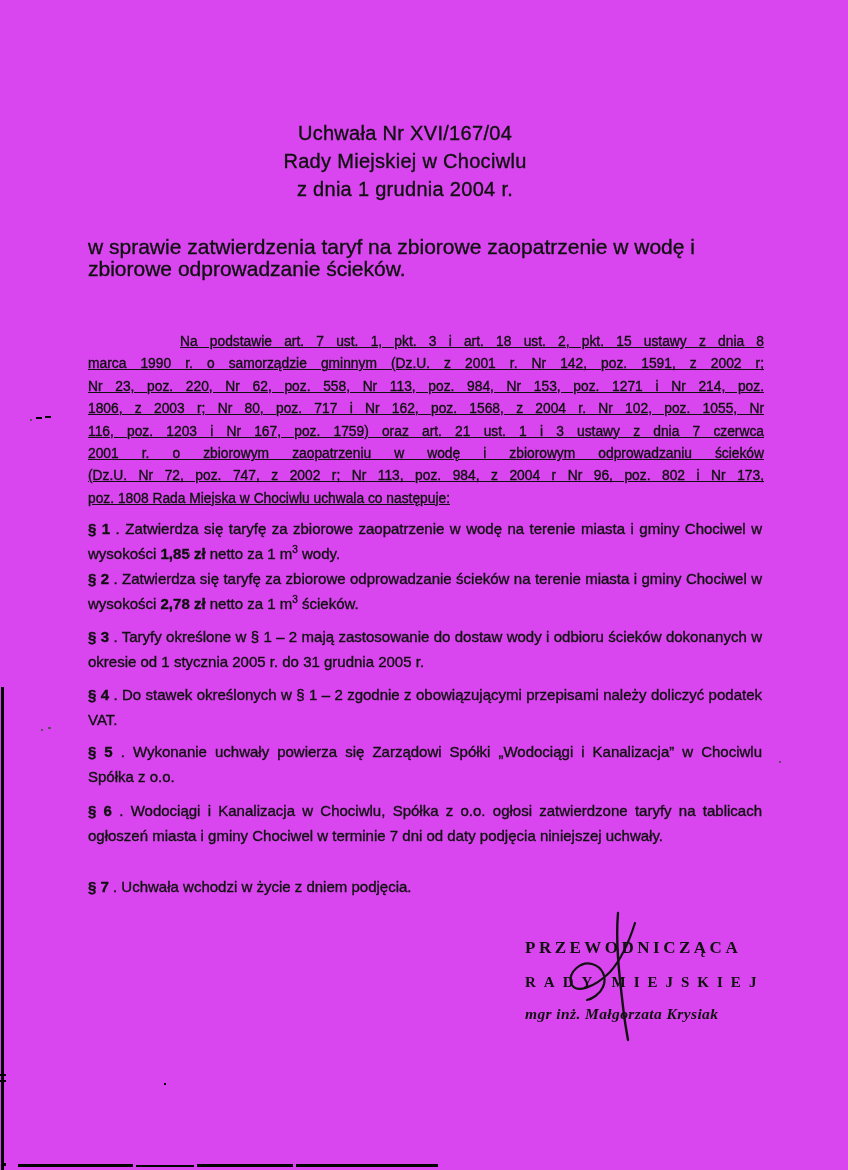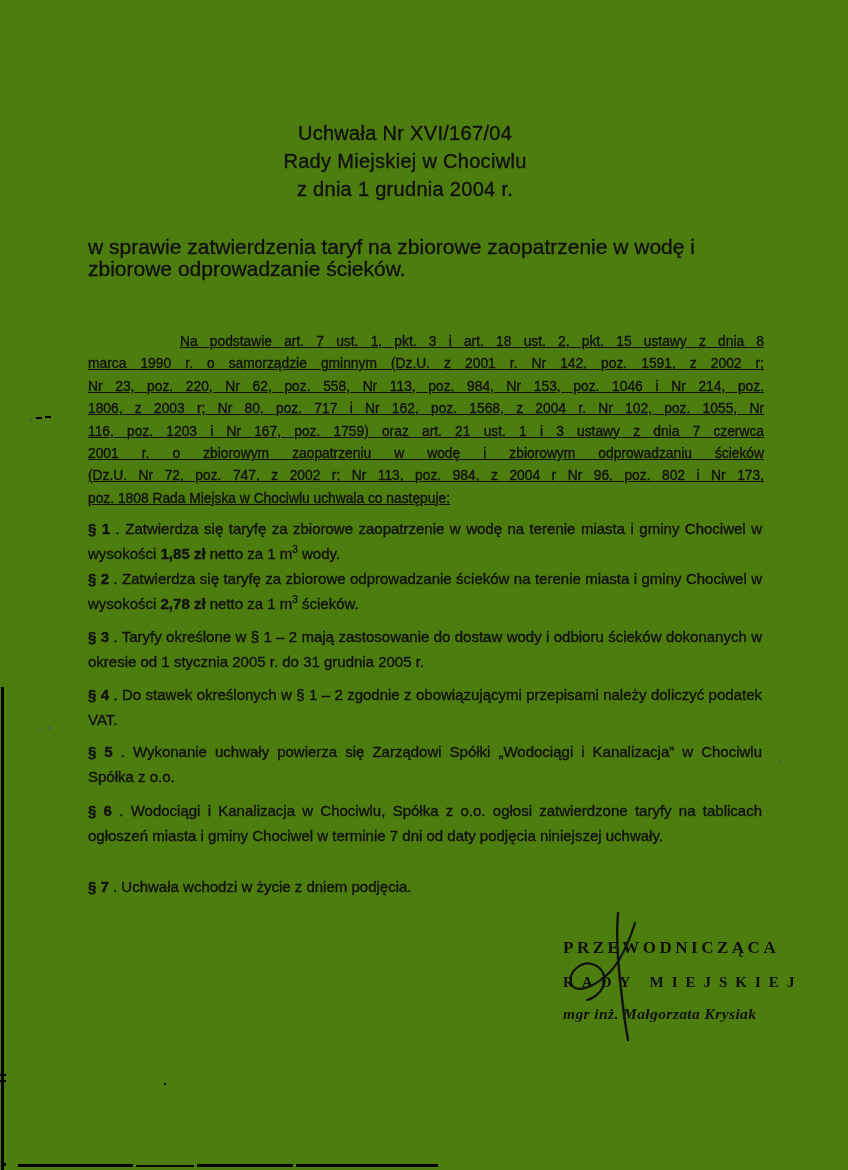--- a/index.html
+++ b/index.html
@@ -1,20 +1,20 @@
 <!DOCTYPE html>
 <html lang="pl"><head>
 <meta charset="utf-8">
 <style>
   html,body{margin:0;padding:0;background:#e8e8e8;}
   .page{
     position:relative;
     width:848px;height:1170px;
     margin:0 auto;
-    background:#4d7c0f;
+    background:#d946ef;
     overflow:hidden;
     font-family:"Liberation Sans", sans-serif;
     color:#101010;
   }
   
   .ink{ -webkit-text-stroke:0.35px #101010; }
 
   .title-block{
     position:absolute; left:185px; top:119px; width:440px;
     text-align:center;
@@ -47,21 +47,21 @@
 
   .sec-1{ top:505px;margin-top:11px; }
   .sec-2{ top:566px; }
   .sec-3{ top:624px; }
   .sec-4{ top:682px; }
   .sec-5{ top:739px; }
   .sec-6{ top:798px; }
   .sec-7{ top:874px; }
 
   .signature{
-    position:absolute; left:563px; top:938px; width:250px;
+    position:absolute; left:525px; top:938px; width:250px;
     font-family:"Liberation Serif", serif;
   }
   .sig-role1{
     font-weight:bold; font-size:17px; letter-spacing:3.5px;
     white-space:nowrap;
   }
   .sig-role2{
     font-weight:bold; font-size:15px; letter-spacing:8px;
     margin-top:16px; white-space:nowrap;
   }
@@ -84,21 +84,21 @@
     <div>Uchwała Nr XVI/167/04</div>
     <div>Rady Miejskiej w Chociwlu</div>
     <div>z dnia  1 grudnia 2004 r.</div>
   </header>
 
   <p class="subject ink">w sprawie zatwierdzenia taryf na zbiorowe zaopatrzenie w wodę i zbiorowe odprowadzanie ścieków.</p>
 
   <div class="basis ink">
     <div class="basis-line first">Na podstawie  art. 7 ust. 1, pkt. 3 i art. 18 ust. 2, pkt. 15 ustawy z dnia 8</div>
     <div class="basis-line">marca 1990 r. o samorządzie gminnym (Dz.U. z 2001 r. Nr 142, poz. 1591, z 2002 r;</div>
-    <div class="basis-line">Nr 23, poz. 220, Nr 62, poz. 558, Nr 113, poz. 984, Nr 153, poz. 1046 i Nr 214, poz.</div>
+    <div class="basis-line">Nr 23, poz. 220, Nr 62, poz. 558, Nr 113, poz. 984, Nr 153, poz. 1271 i Nr 214, poz.</div>
     <div class="basis-line">1806, z 2003 r; Nr 80, poz. 717 i Nr 162, poz. 1568, z 2004 r. Nr 102, poz. 1055, Nr</div>
     <div class="basis-line">116, poz. 1203 i Nr 167, poz. 1759) oraz art. 21 ust. 1 i 3 ustawy z dnia  7 czerwca</div>
     <div class="basis-line">2001 r. o zbiorowym zaopatrzeniu w wodę i zbiorowym odprowadzaniu ścieków</div>
     <div class="basis-line">(Dz.U. Nr 72, poz. 747, z 2002 r; Nr 113, poz. 984, z 2004 r Nr 96, poz. 802 i Nr 173,</div>
     <div class="basis-line last">poz. 1808  Rada Miejska w Chociwlu uchwala co następuje:</div>
   </div>
 
   <p class="sec sec-1 ink"><b>§ 1</b><span> . Zatwierdza się taryfę za zbiorowe zaopatrzenie w wodę na terenie miasta i gminy Chociwel w wysokości </span><b>1,85 zł</b><span> netto za 1 m</span><sup class="sup">3</sup><span> wody.</span></p>
 
   <p class="sec sec-2 ink"><b>§ 2</b><span> . Zatwierdza się taryfę za zbiorowe odprowadzanie ścieków na terenie miasta i gminy Chociwel w wysokości </span><b>2,78 zł</b><span> netto za 1 m</span><sup class="sup">3</sup><span> ścieków.</span></p>

